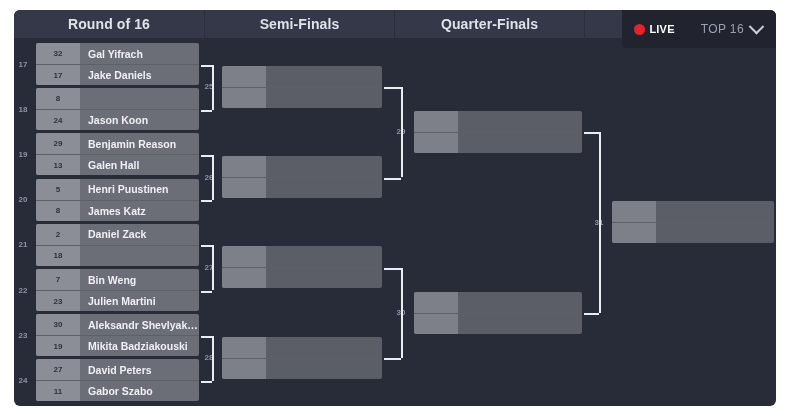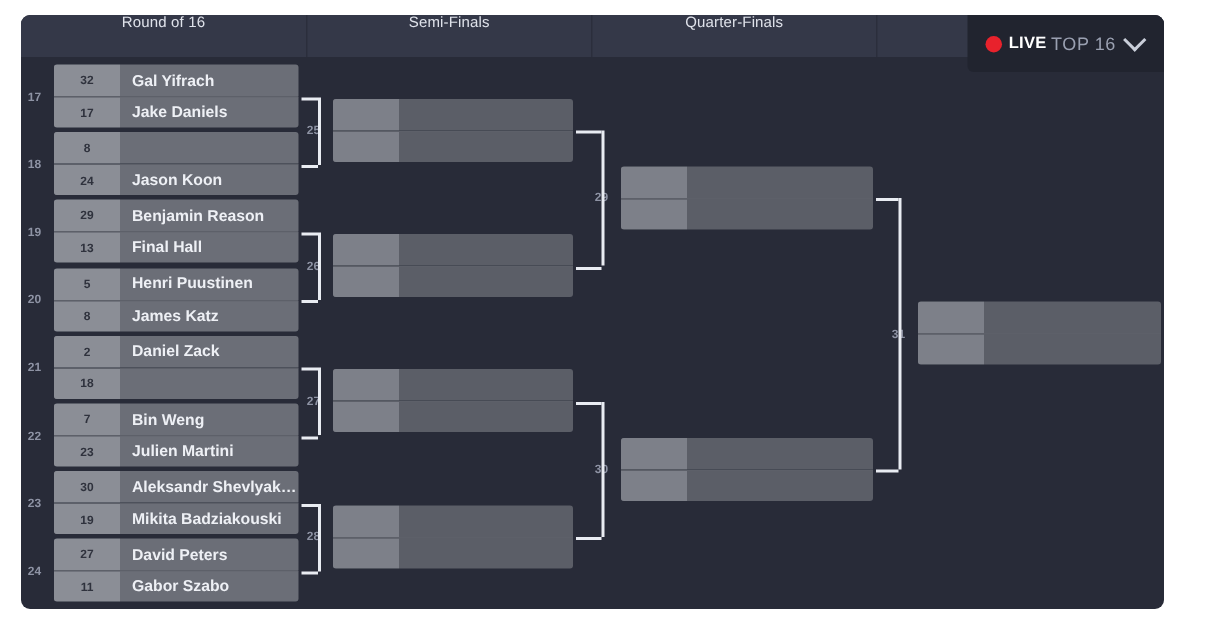--- a/index.html
+++ b/index.html
@@ -20,36 +20,36 @@
 
   
   #header {
     position: absolute; left: 0; top: 0;
     width: 100%; height: 28px;
     background: #343848;
     display: flex;
     align-items: stretch;
   }
   .col-head {
-    display: flex; align-items: flex-start; justify-content: center;
-    font-size: 10px; font-weight: normal; color: #dfe2ea;
+    display: flex; align-items: center; justify-content: center;
+    font-size: 14px; font-weight: bold; color: #dfe2ea;
     letter-spacing: .1px;
     border-right: 1px solid #2b2e3c;
     position: relative;
   }
   .col-head:last-child { border-right: none; }
 
   
   #live-overlay {
     position: absolute;
     right: 0; top: 0;
     height: 38px;
     padding: 0 14px 0 12px;
     background: #21242f;
-    display: flex; align-items: center; gap: 3px;
+    display: flex; align-items: center; gap: 26px;
     border-bottom-left-radius: 4px;
     z-index: 5;
   }
   #live-badge { display: flex; align-items: center; gap: 4px; }
   .live-dot {
     width: 11px; height: 11px; border-radius: 50%;
     background: #e8222c;
     display: block;
   }
   #live-text {
@@ -164,21 +164,21 @@
         </div>
       </div>
       <div class="mnum" style="width: 18px; left: 0px; top: 66.7px;">18</div>
       <div class="match" style="left: 22px; top: 95.4px; width: 163px;">
         <div class="slot top">
           <div class="seed">29</div>
           <div class="pname">Benjamin Reason</div>
         </div>
         <div class="slot bot">
           <div class="seed">13</div>
-          <div class="pname">Final Hall</div>
+          <div class="pname">Galen Hall</div>
         </div>
       </div>
       <div class="mnum" style="width: 18px; left: 0px; top: 111.9px;">19</div>
       <div class="match" style="left: 22px; top: 140.6px; width: 163px;">
         <div class="slot top">
           <div class="seed">5</div>
           <div class="pname">Henri Puustinen</div>
         </div>
         <div class="slot bot">
           <div class="seed">8</div>

